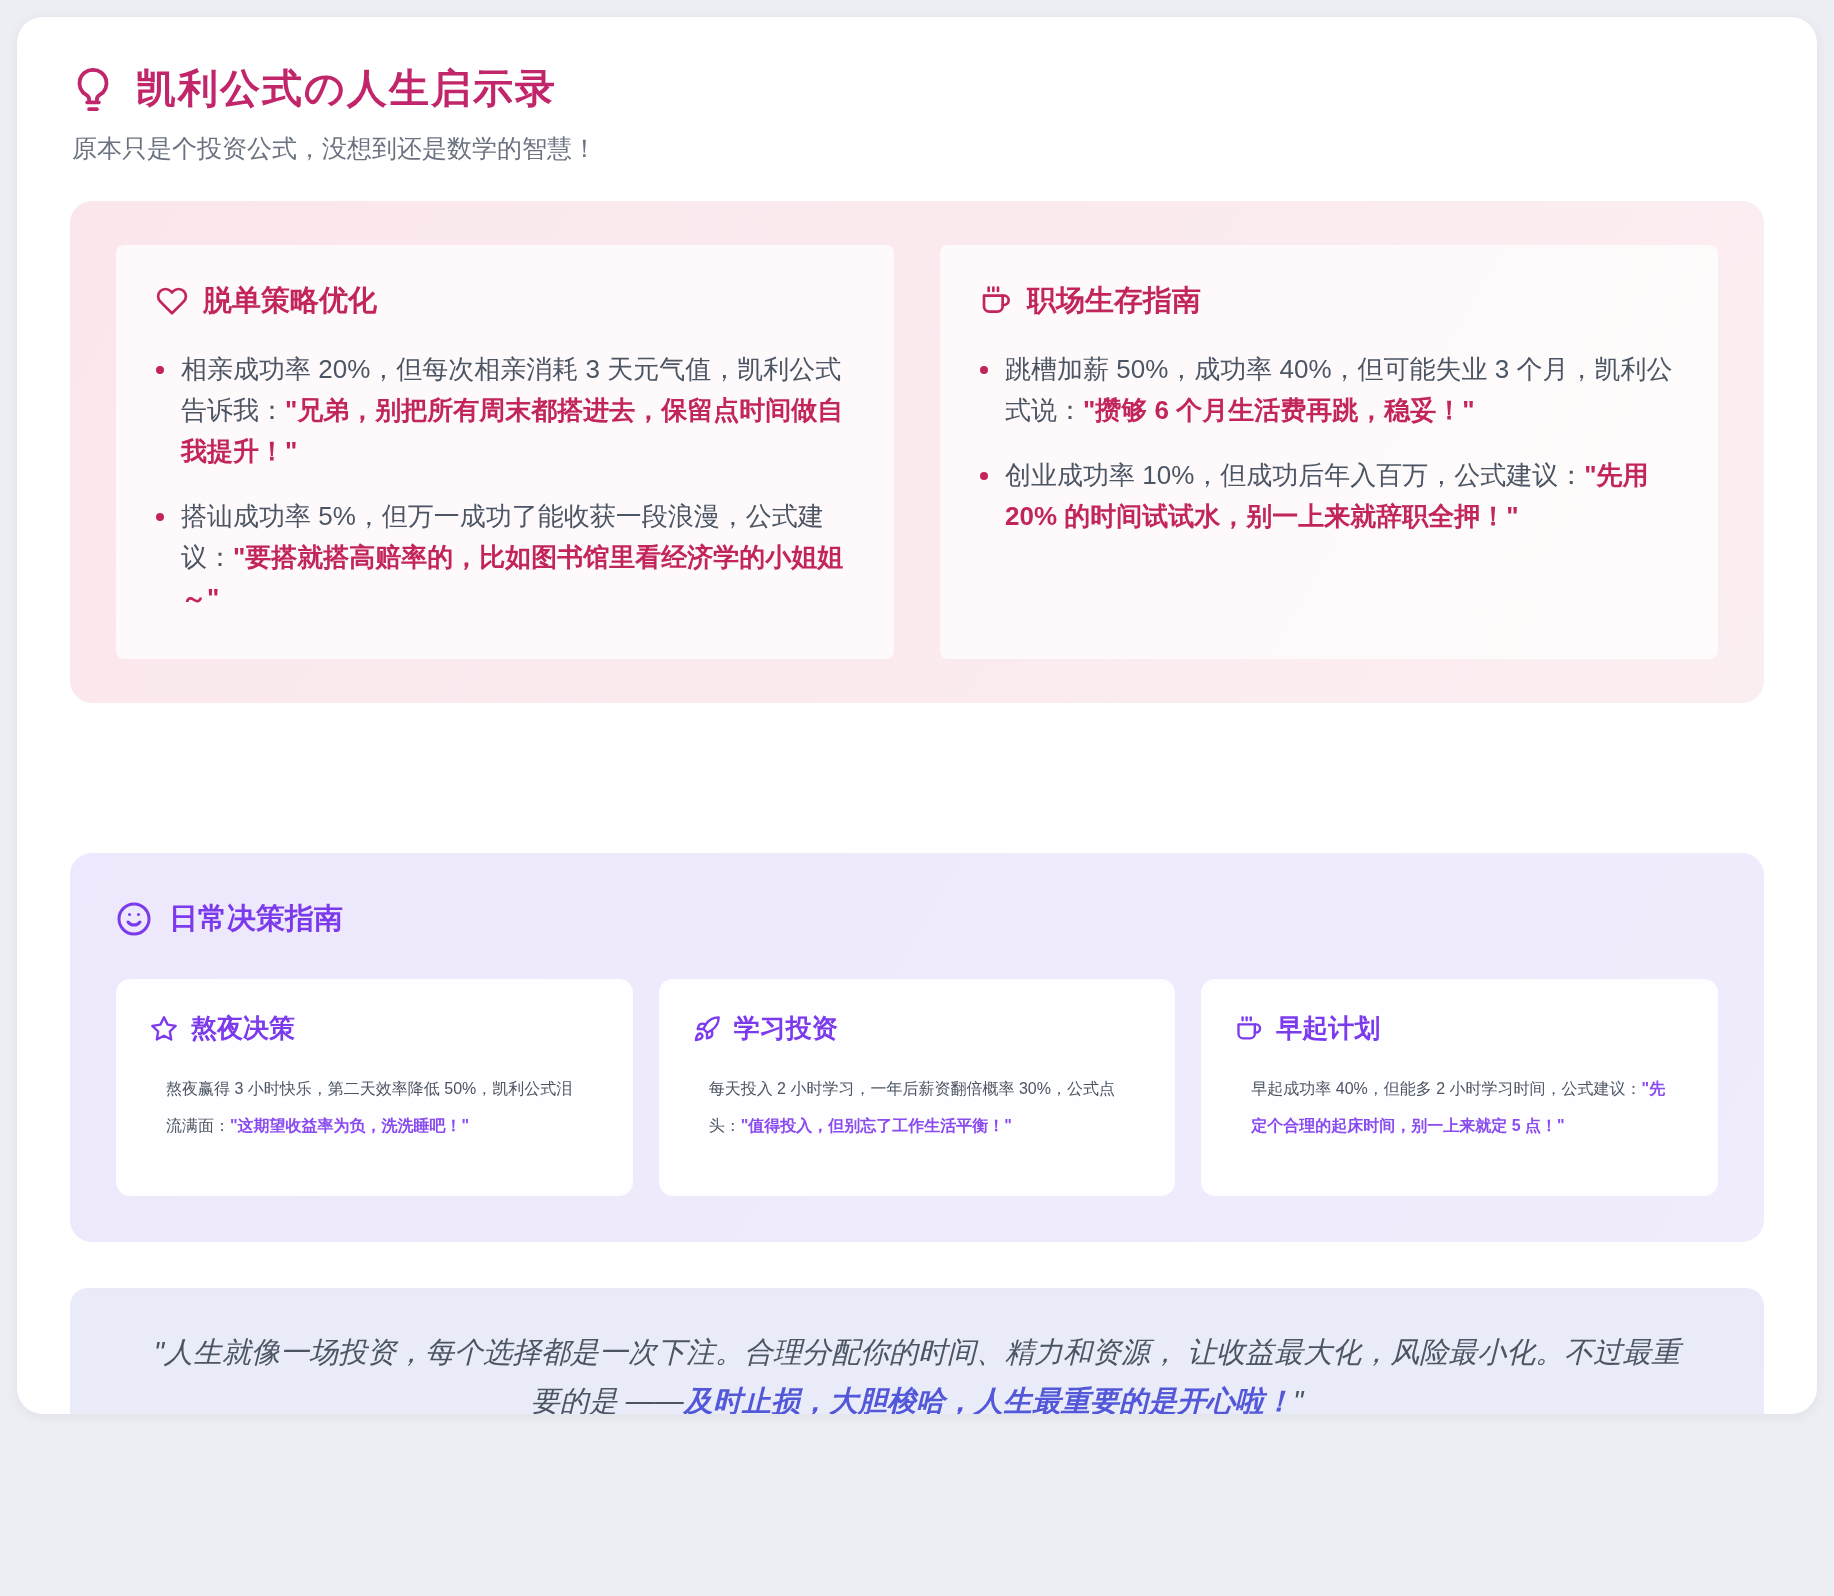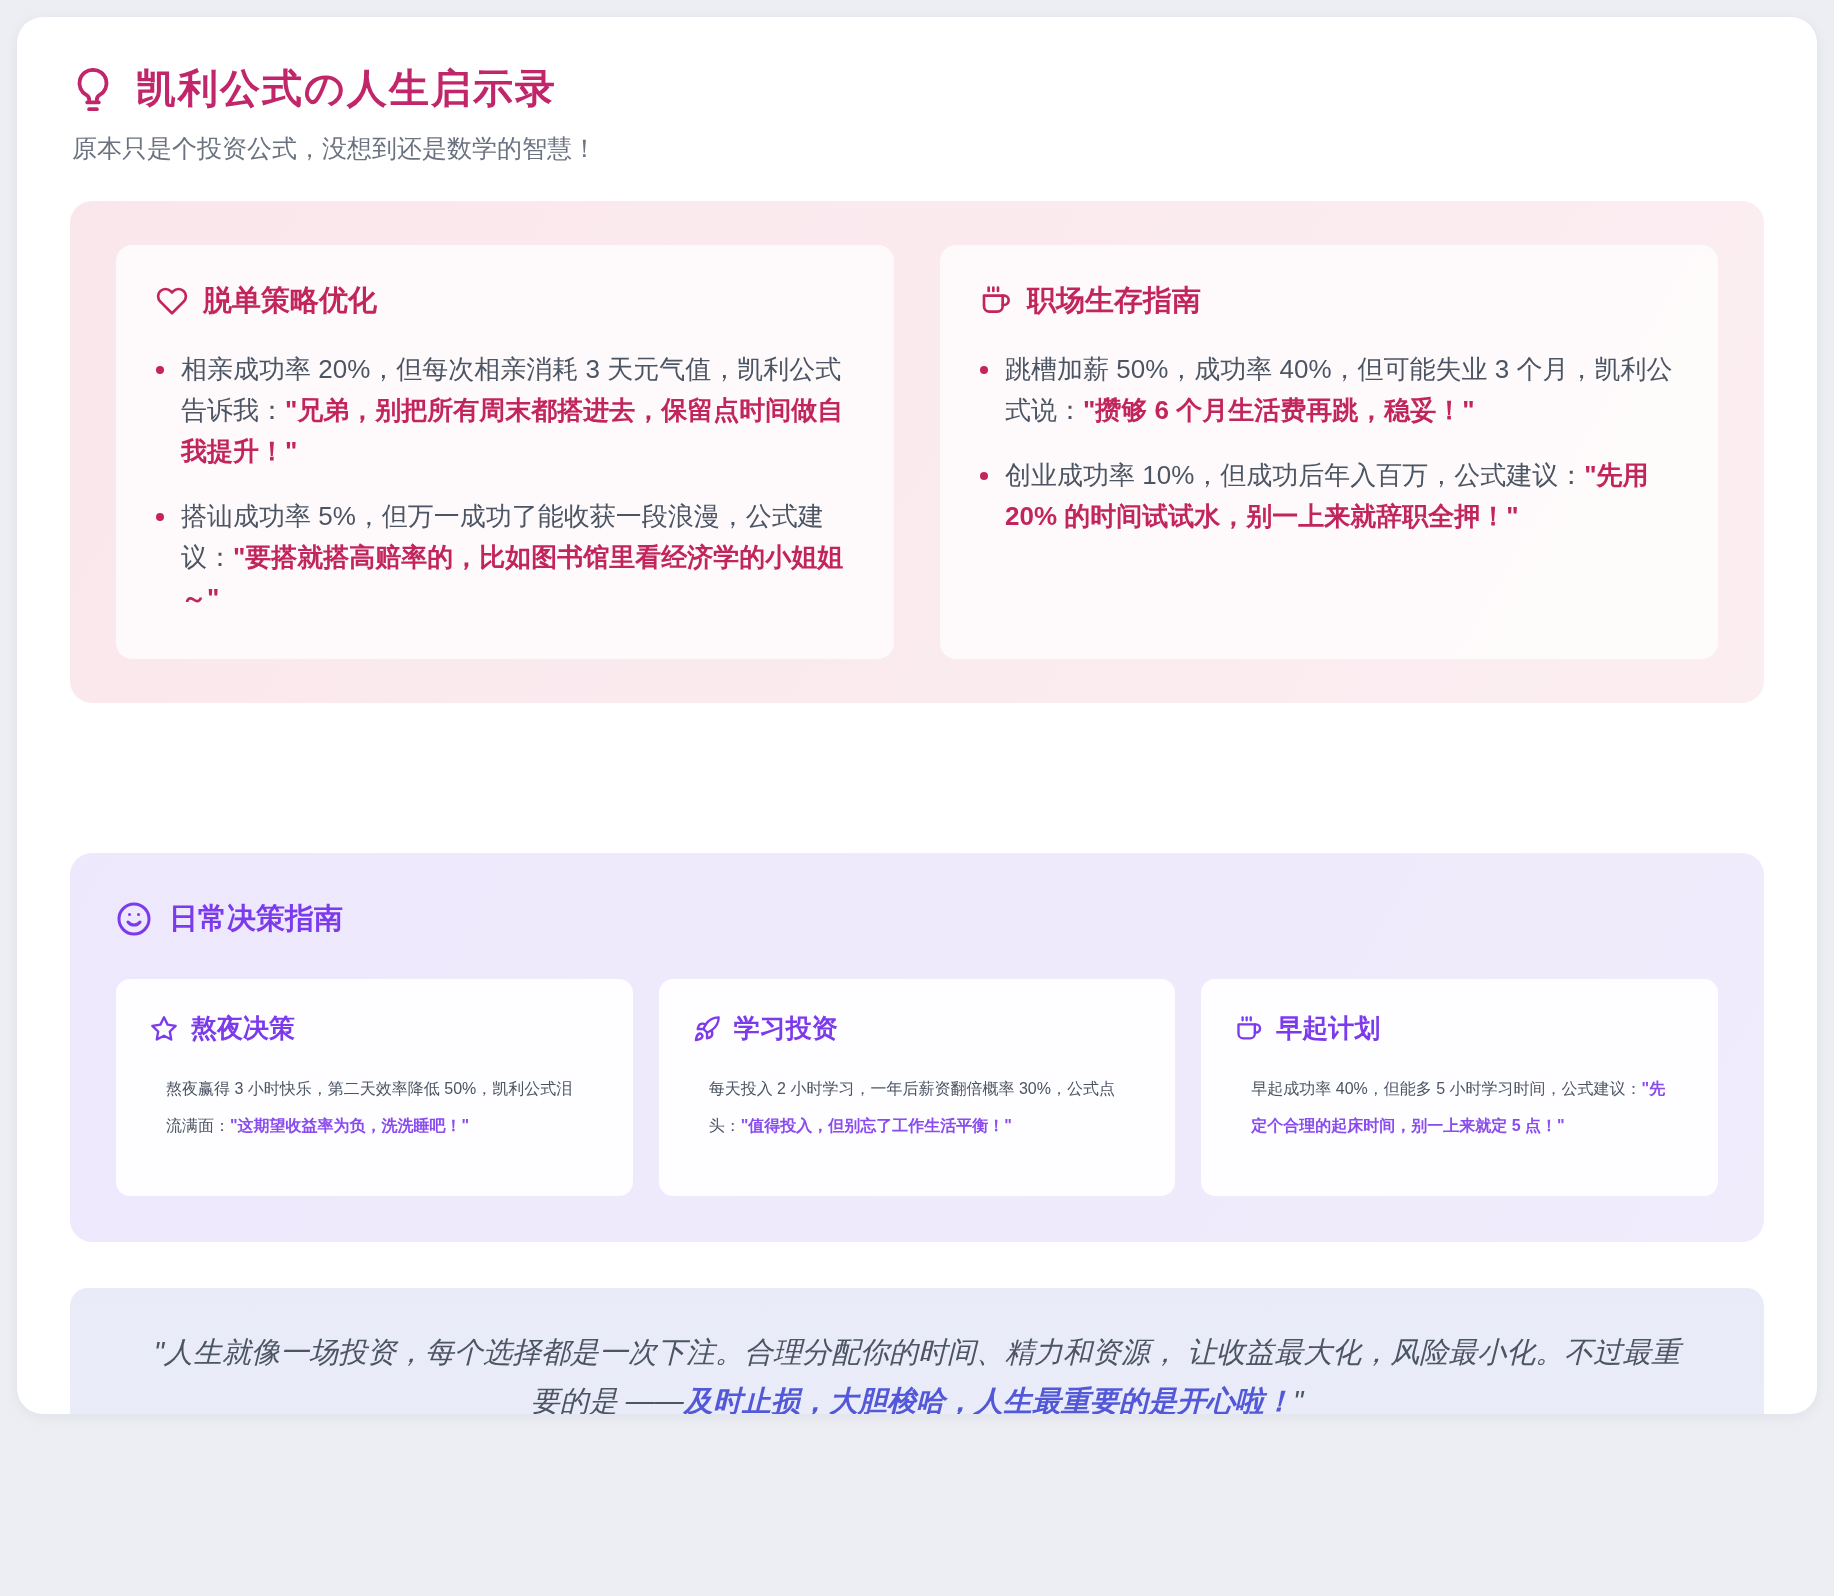--- a/index.html
+++ b/index.html
@@ -27,21 +27,21 @@
   
   .pink-section {
     margin-top:36px;
     background:linear-gradient(120deg,#FAE7EC 0%,#FBEEF1 100%);
     border-radius:22px;
     padding:44px 46px;
     display:grid; grid-template-columns:1fr 1fr; gap:46px;
   }
   .pcard {
     background:rgba(255,255,255,.74);
-    border-radius:16px;
+    border-radius:8px;
     padding:36px 40px 40px;
   }
   .pcard .card-head {
     display:flex; align-items:center; gap:15px;
     color:#C2255C; font-size:29px; font-weight:700; margin:0 0 28px;
   }
   .bullet { display:flex; gap:17px; margin-top:24px; }
   .bullet:first-of-type { margin-top:0; }
   .bullet .dot { flex:none; width:8px; height:8px; border-radius:50%; background:#C2255C; margin-top:17px; }
   .bullet p { margin:0; font-size:26px; line-height:41px; color:#4B5563; }
@@ -191,21 +191,21 @@
             <svg width="28" height="28" viewBox="0 0 24 24" fill="none" stroke="currentColor" stroke-width="2" stroke-linecap="round" stroke-linejoin="round">
               <path d="M17 8h1a3.5 3.5 0 1 1 0 7h-1"></path>
               <path d="M3 8h14v8a4 4 0 0 1-4 4H7a4 4 0 0 1-4-4z"></path>
               <line x1="6.5" y1="2" x2="6.5" y2="4.5"></line>
               <line x1="10" y1="2" x2="10" y2="4.5"></line>
               <line x1="13.5" y1="2" x2="13.5" y2="4.5"></line>
             </svg>
           </span>
           <span>早起计划</span>
         </div>
-        <p><span>早起成功率 40%，但能多 5 小时学习时间，公式建议：</span><strong>"先定个合理的起床时间，别一上来就定 5 点！"</strong></p>
+        <p><span>早起成功率 40%，但能多 2 小时学习时间，公式建议：</span><strong>"先定个合理的起床时间，别一上来就定 5 点！"</strong></p>
       </div>
 
     </div>
   </section>
 
   <section class="quote-section">
     <p class="qtext"><span>"人生就像一场投资，每个选择都是一次下注。合理分配你的时间、精力和资源， 让收益最大化，风险最小化。不过最重要的是 ——</span><strong>及时止损，大胆梭哈，人生最重要的是开心啦！</strong><span>"</span></p>
     <p class="attr">—— 凯利公式の人生哲学</p>
   </section>
 

